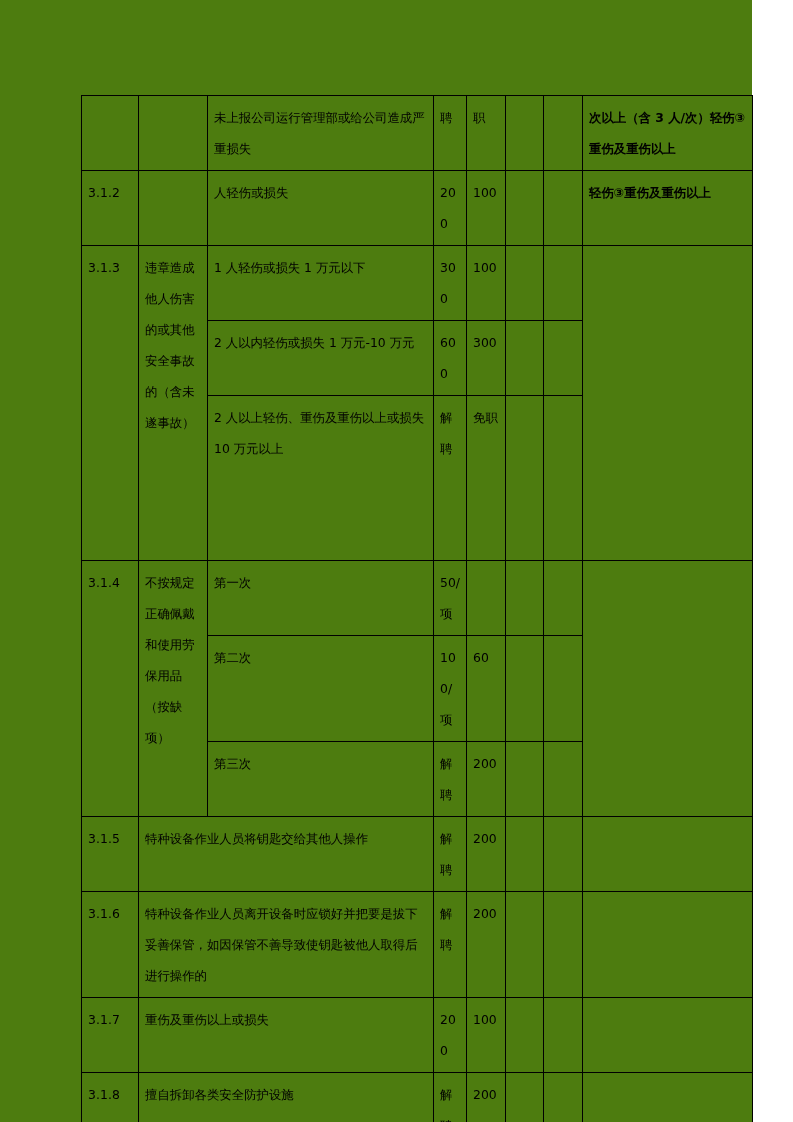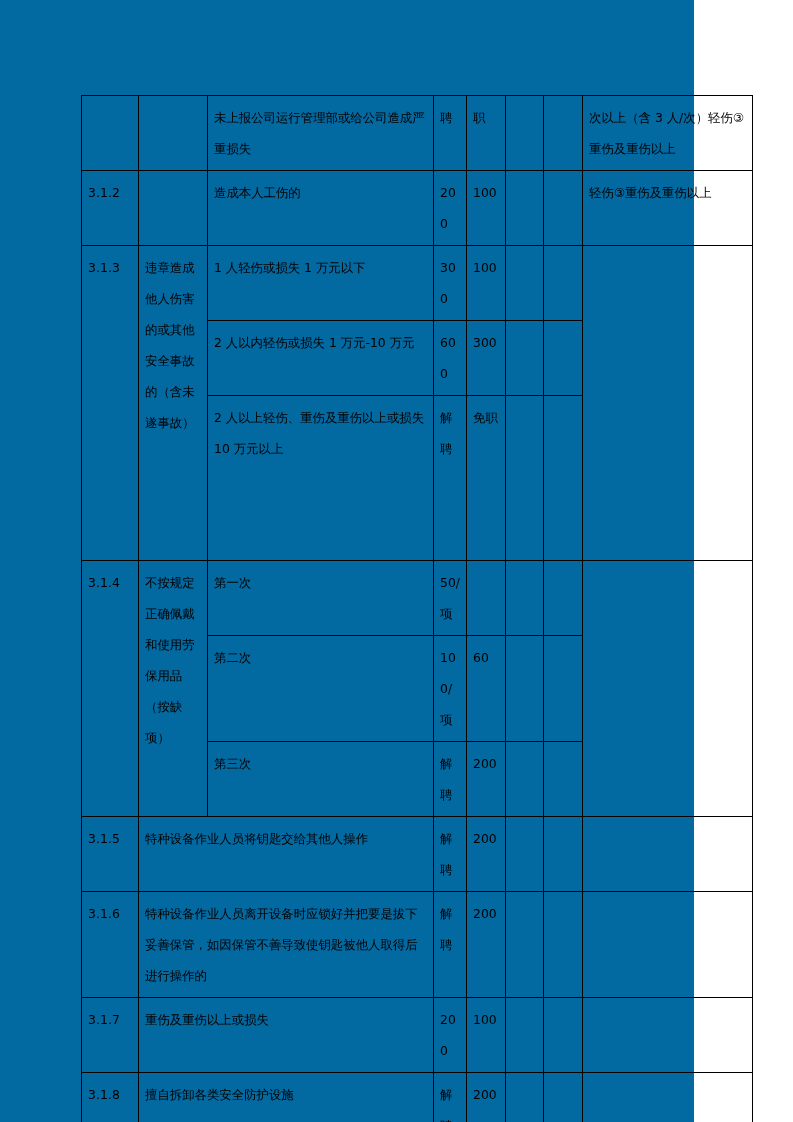--- a/index.html
+++ b/index.html
@@ -12,23 +12,23 @@
     height: 1122px;
     font-family: "DejaVu Sans", "Liberation Sans", sans-serif;
     color: #000000;
     position: relative;
     overflow: hidden;
   }
   #page {
     position: absolute;
     left: 0;
     top: 0;
-    width: 694px;
+    width: 752px;
     height: 1122px;
-    background: #0369a1;
+    background: #4d7c0f;
   }
   #doc-table {
     position: absolute;
     left: 81px;
     top: 95px;
     width: 671px;
     border-collapse: collapse;
     table-layout: fixed;
   }
   #doc-table td {
@@ -65,20 +65,21 @@
     padding-left: 9px;
   }
   td.num-cell {
     text-align: left;
     padding-left: 6px;
     padding-right: 2px;
     font-size: 12.2px;
   }
   td.note-cell {
     padding-left: 10px;
+    font-weight: bold;
   }
   td.empty-cell { padding: 0; }
 </style>
 </head>
 <body>
 
 <div id="page">
 
   <table id="doc-table">
     <colgroup>
@@ -100,21 +101,21 @@
         <td class="num-cell">聘</td>
         <td class="num-cell">职</td>
         <td class="num-cell"></td>
         <td class="num-cell"></td>
         <td class="note-cell">次以上（含 3 人/次）轻伤③重伤及重伤以上</td>
       </tr>
 
       <tr style="height:12px">
         <td class="id-cell">3.1.2</td>
         <td class="cat-cell"></td>
-        <td class="desc-cell">造成本人工伤的</td>
+        <td class="desc-cell">人轻伤或损失</td>
         <td class="num-cell">200</td>
         <td class="num-cell">100</td>
         <td class="num-cell"></td>
         <td class="num-cell"></td>
         <td class="note-cell">轻伤③重伤及重伤以上</td>
       </tr>
 
       <tr style="height:12px">
         <td class="id-cell" rowspan="3">3.1.3</td>
         <td class="cat-cell" rowspan="3">违章造成他人伤害的或其他安全事故的（含未遂事故）</td>

